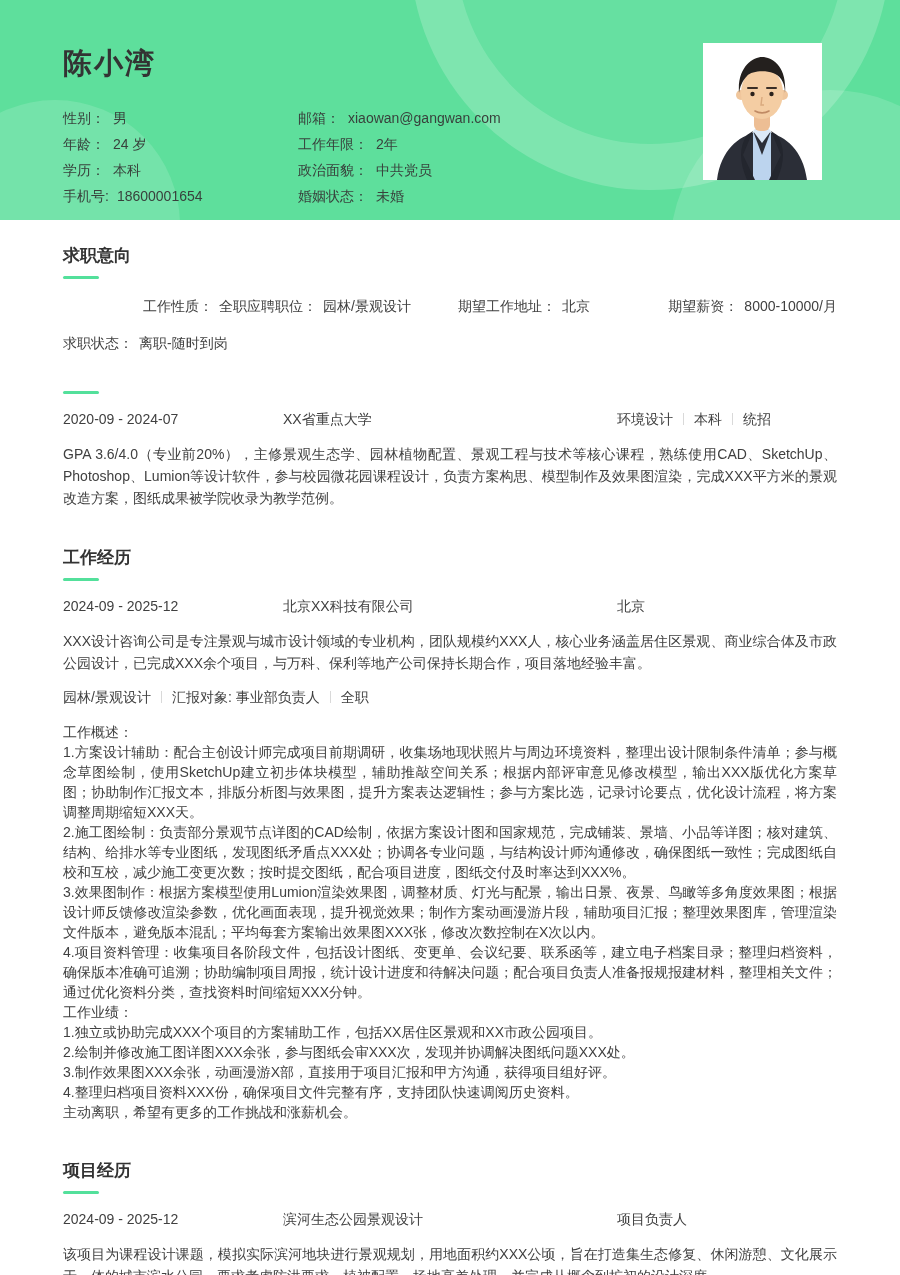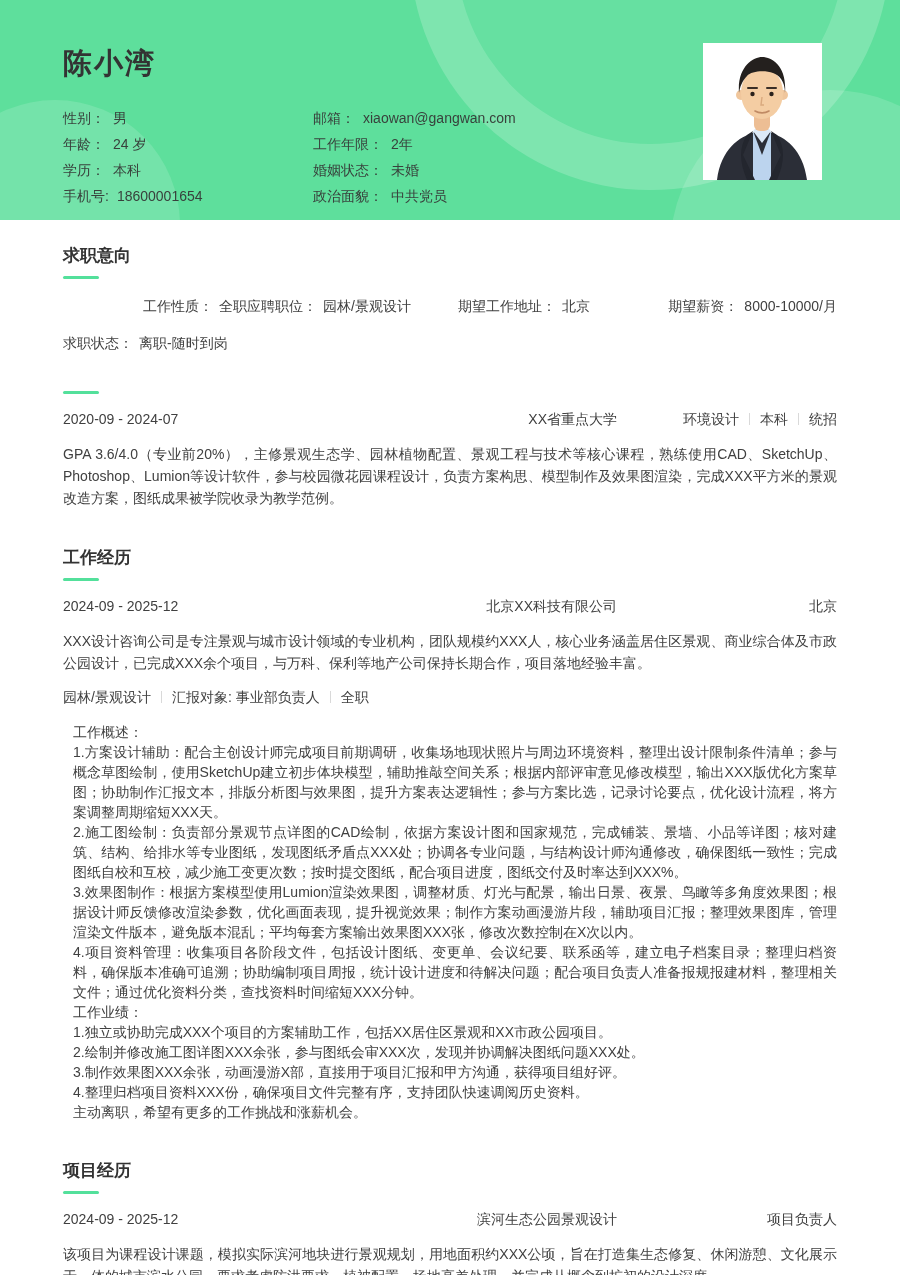--- a/index.html
+++ b/index.html
@@ -17,21 +17,21 @@
   
   .hero{position:relative;height:220px;background:var(--green);overflow:hidden;}
   .hero .ring{position:absolute;left:410px;top:-290px;width:480px;height:480px;border-radius:50%;
     border:46px solid rgba(255,255,255,0.16);background:rgba(255,255,255,0.05);}
   .hero .bl-blob{position:absolute;left:-70px;bottom:-130px;width:250px;height:250px;border-radius:50%;
     background:rgba(255,255,255,0.14);}
   .hero .br-blob{position:absolute;right:-90px;bottom:-190px;width:320px;height:320px;border-radius:50%;
     background:rgba(255,255,255,0.14);}
   .hero-inner{position:relative;z-index:2;padding:44px 40px 0 63px;}
   .name{font-size:29px;font-weight:bold;color:var(--ink);letter-spacing:2px;}
-  .info-grid{margin-top:21px;display:grid;grid-template-columns:235px auto;column-gap:15px;}
+  .info-grid{margin-top:21px;display:grid;grid-template-columns:235px auto;column-gap:0;}
   .info-col{display:flex;flex-direction:column;}
   .info-item{font-size:14px;color:#38413c;line-height:26px;white-space:nowrap;}
   .info-item .lbl{margin-right:8px;}
   .photo{position:absolute;z-index:3;top:43px;right:78px;width:119px;height:137px;background:#fff;overflow:hidden;}
   .photo svg{display:block;}
 
   
   .main{padding:0 63px 0 63px;}
   .sec{margin-top:38px;}
   .sec.first{margin-top:25px;}
@@ -41,29 +41,29 @@
   .intent-row{display:flex;margin-top:17px;font-size:14px;line-height:20px;}
   .intent-cell{white-space:nowrap;}
   .intent-cell .lbl{margin-right:6px;}
   .ic1{width:184px;text-align:right;}
   .ic2{width:211px;}
   .ic3{flex:1;}
   .ic4{text-align:right;}
 
   .entry-head{display:flex;align-items:baseline;margin-top:15px;font-size:14px;line-height:20px;color:var(--body);}
   .entry-head .eh-left{width:220px;}
-  .entry-head .eh-center{flex:1;text-align:right;}
-  .entry-head .eh-right{width:220px;text-align:right;white-space:nowrap;}
+  .entry-head .eh-center{flex:1;text-align:left;}
+  .entry-head .eh-right{width:220px;text-align:left;white-space:nowrap;}
 
   .vdiv{display:inline-block;width:1px;height:12px;background:var(--divider);margin:0 10px;vertical-align:-1px;}
 
   .para{margin-top:14px;font-size:14px;line-height:22px;color:var(--body);text-align:justify;}
   .meta-row{margin-top:13px;font-size:14px;line-height:20px;color:var(--body);}
 
-  .duties{margin-top:15px;font-size:14px;line-height:20px;color:var(--body);margin-left:10px;}
+  .duties{margin-top:15px;font-size:14px;line-height:20px;color:var(--body);}
   .duties p{margin:0;text-align:justify;}
   .blk-gap{margin-top:20px;}
 </style>
 </head>
 <body>
 
 <div class="page">
 
   <div class="hero">
     <div class="ring"></div>
@@ -89,24 +89,24 @@
           </div>
         </div>
         <div class="info-col">
           <div class="info-item">
             <span class="lbl">邮箱：</span><span>xiaowan@gangwan.com</span>
           </div>
           <div class="info-item">
             <span class="lbl">工作年限：</span><span>2年</span>
           </div>
           <div class="info-item">
+            <span class="lbl">政治面貌：</span><span>中共党员</span>
+          </div>
+          <div class="info-item">
             <span class="lbl">婚姻状态：</span><span>未婚</span>
-          </div>
-          <div class="info-item">
-            <span class="lbl">政治面貌：</span><span>中共党员</span>
           </div>
         </div>
       </div>
     </div>
 
     <div class="photo">
       <svg width="119" height="137" viewBox="0 0 119 137" xmlns="http://www.w3.org/2000/svg">
         <rect width="119" height="137" fill="#ffffff"></rect>
 
         <path d="M14 137 C18 106 36 94 52 89 L59 98 L66 89 C82 94 100 106 104 137 Z" fill="#2b2e37"></path>

